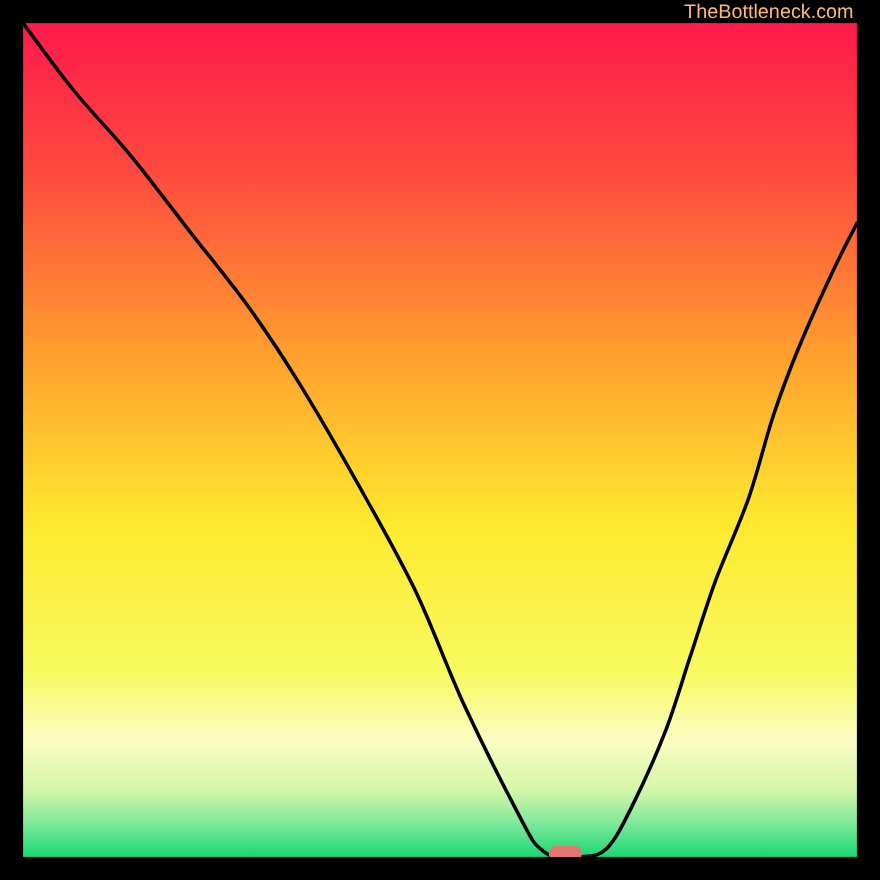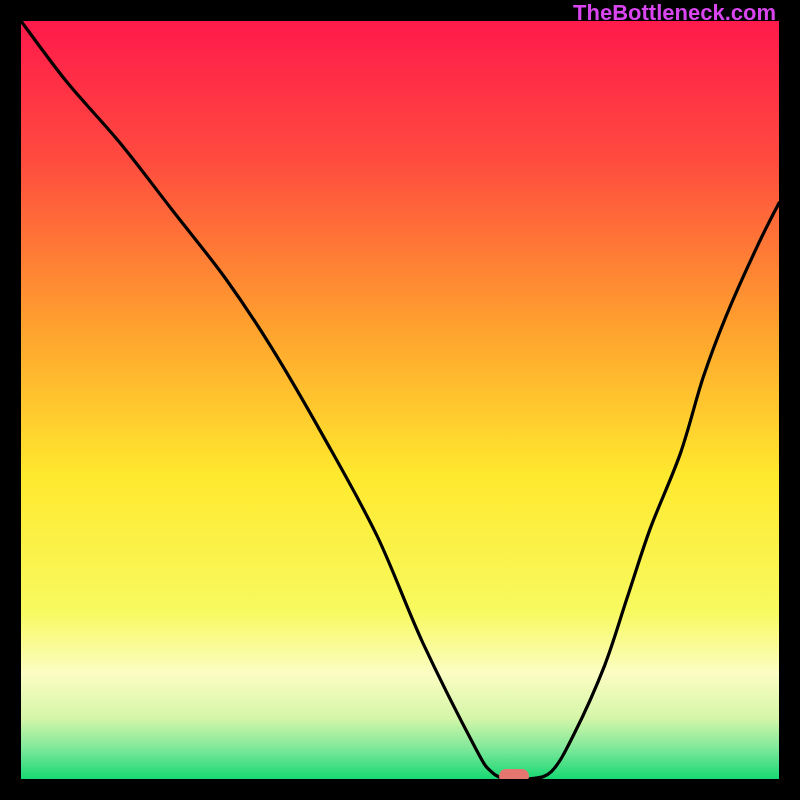--- a/index.html
+++ b/index.html
@@ -42,24 +42,24 @@
   }
   .marker {
     position: absolute;
     background: #e5766f;
     border-radius: 999px;
   }
   .watermark {
     position: absolute;
     top: 0px;
     right: 24px;
-    color: #d946ef;
+    color: #fdba74;
     font-family: Arial, Helvetica, sans-serif;
-    font-size: 22px;
-    font-weight: 700;
+    font-size: 18px;
+    font-weight: 400;
     letter-spacing: 0px;
   }
 </style>
 </head>
 <body>
 
 <div class="frame">
   <div class="plot-area">
     <div class="gradient" id="gradient" style="background: linear-gradient(rgb(255, 26, 75) 0%, rgb(255, 74, 63) 18%, rgb(255, 160, 46) 40%, rgb(255, 233, 46) 60%, rgb(247, 250, 96) 78%, rgb(252, 253, 195) 86%, rgb(212, 246, 168) 92%, rgb(126, 232, 154) 96%, rgb(23, 216, 115) 100%);"></div>
     <svg class="curve" id="curve-svg" viewBox="0 0 758 758" preserveAspectRatio="none">

